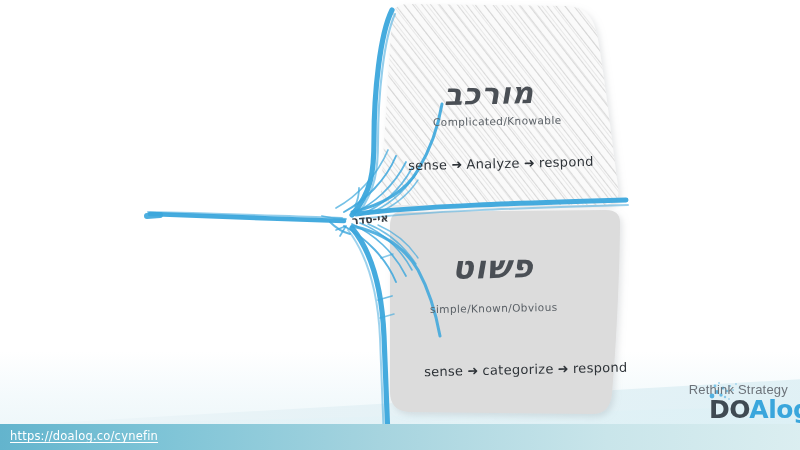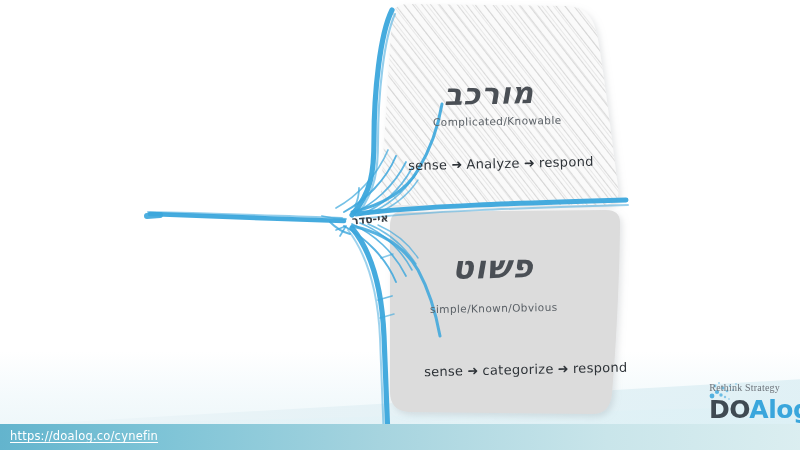--- a/index.html
+++ b/index.html
@@ -72,23 +72,23 @@
     font-family:"DejaVu Sans","Liberation Sans",sans-serif;
     font-size:11px;font-weight:700;color:#3b4046;
     direction:rtl;transform:rotate(-5deg);
   }
 
   
   .logo{
     position:absolute;right:8px;bottom:28px;width:110px;height:42px;
   }
   .logo-tag{
-    position:absolute;right:12px;top:2px;
-    font-size:10px;color:#6d737a;letter-spacing:.2px;
-    font-family:Liberation Serif, serif;
+    position:absolute;right:4px;top:2px;
+    font-size:13px;color:#6d737a;letter-spacing:.2px;
+    font-family:Liberation Sans, sans-serif;
   }
   .logo-word{
     position:absolute;left:0;bottom:0;
     font-size:25px;font-weight:700;letter-spacing:-.5px;
     font-family:"DejaVu Sans","Liberation Sans",sans-serif;
     line-height:1;
   }
   .logo-do{color:#3f4a52;margin-left:27px;}
   .logo-a{color:#3aa6dc;}
   .logo-rest{color:#3aa6dc;}

